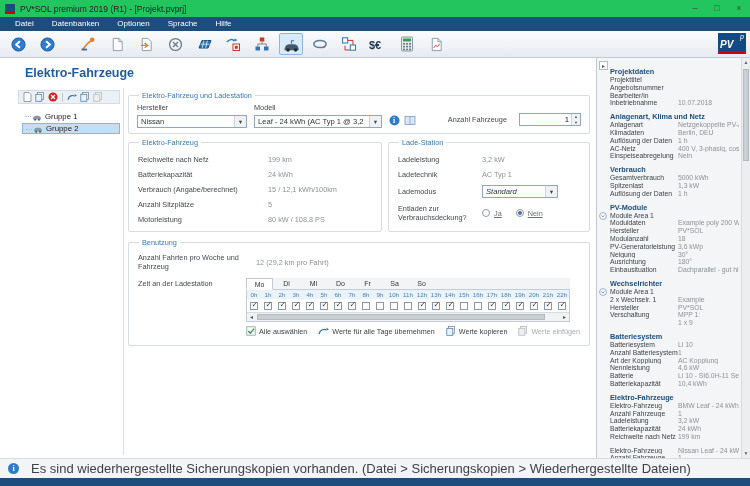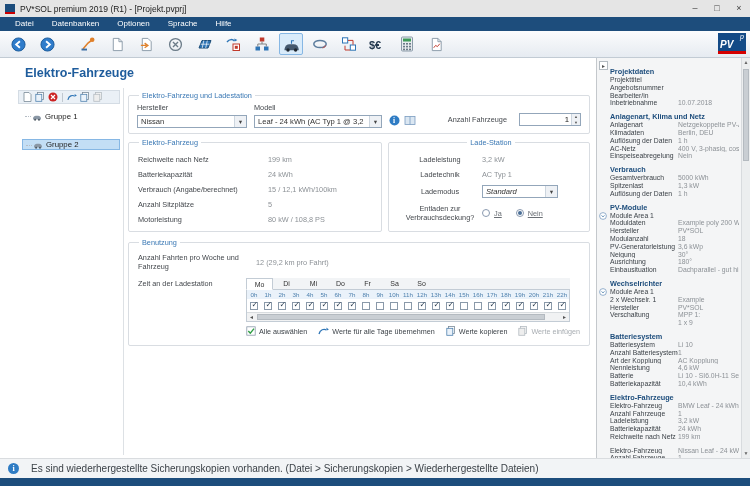--- a/index.html
+++ b/index.html
@@ -3,21 +3,21 @@
 <meta charset="utf-8">
 <style>
   * { box-sizing: border-box; margin: 0; padding: 0; }
   html,body { width:750px; height:486px; }
   body {
     font-family: "Liberation Sans","DejaVu Sans",sans-serif;
     background:#fff; color:#333; overflow:hidden; position:relative;
     outline:1px solid #9aa6b1;
   }
   
-  .titlebar { height:17px; background:#e5e5e5; display:flex; align-items:center; padding-left:5px; }
+  .titlebar { height:17px; background:#22c55e; display:flex; align-items:center; padding-left:5px; }
   .appicon { width:10px; height:10px; background:#1d4d7c; border-bottom:2px solid #c00; margin-right:5px; }
   .title-text { font-size:8.5px; color:#222; flex:1; }
   .win-controls { display:flex; height:17px; }
   .win-btn { width:22px; text-align:center; font-size:9px; line-height:17px; color:#444; }
   
   .menubar { height:14px; background:#1d4d7c; display:flex; align-items:center; padding-left:6px; }
   .menu-item { color:#fff; font-size:8px; padding:0 9px; line-height:14px; }
   
   .toolbar { height:27px; background:linear-gradient(#fbfcfd,#e6ebf1); border-bottom:1px solid #c2cbd4; display:flex; align-items:center; padding-left:6px; position:relative; }
   #toolbar-icons { display:flex; align-items:center; }
@@ -31,21 +31,21 @@
   .content { position:absolute; top:58px; left:0; right:0; bottom:28px; display:flex; background:#fff; }
   .main { flex:1; position:relative; background:#fff; }
   .vline { position:absolute; left:123px; top:30px; bottom:3px; width:1px; background:#dde1e5; }
   .page-title { position:absolute; left:25px; top:8px; font-size:12.5px; font-weight:bold; color:#1e5c9c; }
   
   .tree-panel { position:absolute; left:18px; top:32px; width:102px; }
   .tree-toolbar { height:14px; background:#eaf0f6; border:1px solid #d4dce4; display:flex; align-items:center; gap:3px; padding:0 3px; }
   .tt-btn { width:10px; height:10px; display:flex; align-items:center; justify-content:center; }
   .tt-sep { width:1px; height:9px; background:#c0c8d0; margin:0 1px; }
   .tree-items { margin-top:7px; padding-left:4px; }
-  .tree-item { display:flex; align-items:center; gap:3px; height:11px; padding:0 3px 0 10px; font-size:7.8px; color:#222; margin-bottom:17px; position:relative; }
+  .tree-item { display:flex; align-items:center; gap:3px; height:11px; padding:0 3px 0 10px; font-size:7.8px; color:#222; margin-bottom:1px; position:relative; }
   .tree-item::before { content:""; position:absolute; left:3px; top:5px; width:6px; border-top:1px dotted #b5bdc5; }
   .tree-item.selected { background:#c3def5; border:1px solid #86b7e4; }
   .ti-label { white-space:nowrap; }
   
   .form { position:absolute; left:128px; top:33px; right:6px; }
   fieldset { border:1px solid #d9dde2; border-radius:2px; padding:2px 8px 5px; margin:0; }
   legend { font-size:7.3px; color:#3a78b4; padding:0 3px; margin-left:2px; }
   .flabel { font-size:7.3px; color:#44484d; }
   .fvalue { font-size:7.3px; color:#8c9196; }
   .row1 { display:flex; align-items:flex-start; gap:7px; }
@@ -54,21 +54,21 @@
   .combo { border:1px solid #93a6ba; background:#fff; height:13px; display:flex; align-items:center; font-size:7.6px; color:#333; padding:0 14px 0 3px; position:relative; white-space:nowrap; overflow:hidden; }
   .combo .chev { position:absolute; right:0; top:0; bottom:0; width:12px; background:#eef1f5; border-left:1px solid #ccd5de; display:flex; align-items:center; justify-content:center; font-size:5.5px; color:#444; }
   .inline-icons { display:flex; gap:4px; margin-top:13px; align-items:center; }
   .anz { display:flex; align-items:center; gap:12px; margin-top:11px; }
   .spin { display:flex; border:1px solid #93a6ba; height:13px; background:#fff; }
   .spin .val { flex:1; text-align:right; font-size:7.8px; padding:0 2px; line-height:12px; color:#222; }
   .spin .btns { width:9px; border-left:1px solid #ccd5de; display:flex; flex-direction:column; background:#eef1f5; }
   .spin .btns div { flex:1; font-size:4px; line-height:5.5px; text-align:center; color:#555; }
   .fs-row { display:flex; gap:6px; margin-top:4px; }
   #fs-vehicle { width:254px; height:94px; }
-  #fs-station { flex:1; height:94px;text-align:center; }
+  #fs-station { flex:1; height:94px; }
   .kv-row { display:flex; margin:6px 0 0 1px; }
   #vehicle-rows .kv-row .flabel { width:130px; flex-shrink:0; }
   #station-rows .kv-row .flabel, .st-row .flabel { width:84px; flex-shrink:0; }
   .st-row { display:flex; align-items:center; margin:6px 0 0 1px; }
   .radio { width:8px; height:8px; border:1px solid #8a9ab0; border-radius:50%; background:#fff; flex-shrink:0; }
   .radio.sel::after { content:""; display:block; width:4px; height:4px; border-radius:50%; background:#4a6e96; margin:1px; }
   .radio-lab { font-size:7.3px; color:#6a6f75; margin:0 14px 0 4px;text-decoration:underline; }
   #fs-ben { margin-top:6px; height:108px; }
   .ben-row { display:flex; align-items:center; margin:4px 0 0 1px; }
   .ben-row .flabel { width:118px; flex-shrink:0; }
@@ -100,21 +100,21 @@
   #sidebar-sections { position:absolute; left:13px; right:11px; top:4px; }
   .sb-head { font-size:7.3px; font-weight:bold; color:#1d4d7c; margin-top:5px; line-height:9px; }
   .sb-row { display:flex; line-height:7.8px; align-items:baseline; }
   .sb-label { width:68px; flex-shrink:0; font-size:6.8px; color:#3c4248; white-space:nowrap; overflow:hidden; }
   .sb-value { font-size:6.8px; color:#8c9196; white-space:nowrap; overflow:hidden; flex:1; }
   .sb-row.has-exp { position:relative; }
   .sb-exp { position:absolute; left:-11px; top:0px; }
   .sb-spacer { height:6px; }
   
   .statusbar { position:absolute; bottom:8px; left:0; right:0; height:20px; background:#f2f4f6; border-top:1px solid #d9dcdf; display:flex; align-items:center; padding-left:8px; gap:6px; }
-  .status-text { font-size:10px; color:#3c4248;padding-left:6px; }
+  .status-text { font-size:13px; color:#3c4248;padding-left:6px; }
   .info-ic { width:11px; height:11px; border-radius:50%; background:#2f7cc4; color:#fff; font-size:8px; font-weight:bold; text-align:center; line-height:11px; font-family:"Liberation Serif",serif; }
   .bottombar { position:absolute; bottom:0; left:0; right:0; height:8px; background:#1d4d7c; }
   svg { display:block; }
 </style>
 </head>
 <body>
 
 <div class="titlebar">
   <div class="appicon"></div>
   <div class="title-text">PV*SOL premium 2019 (R1) - [Projekt.pvprj]</div>

